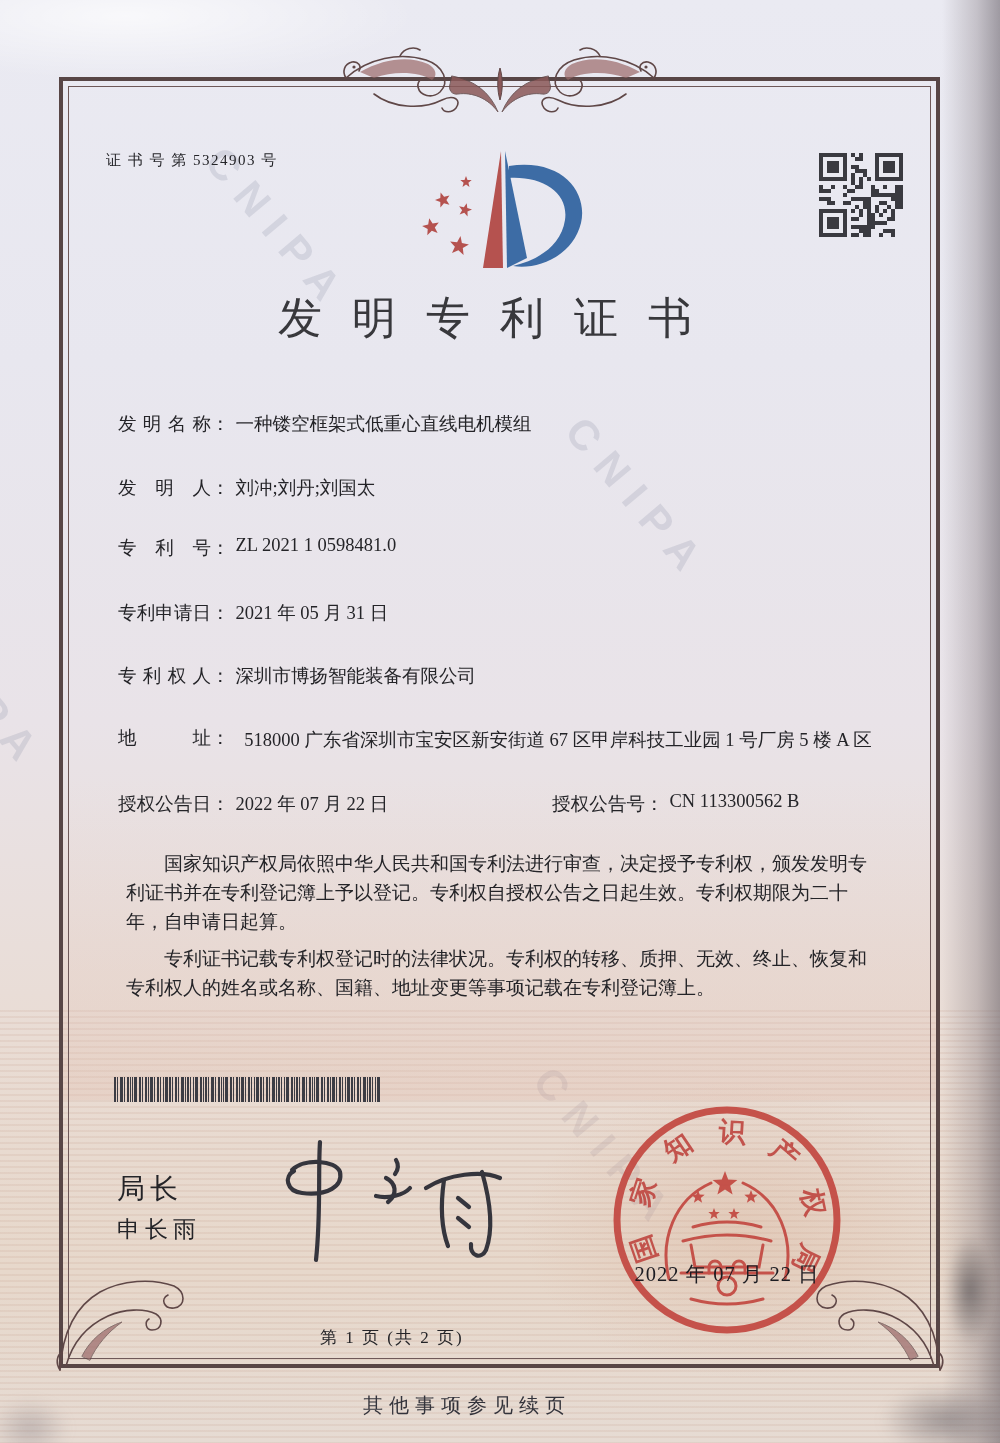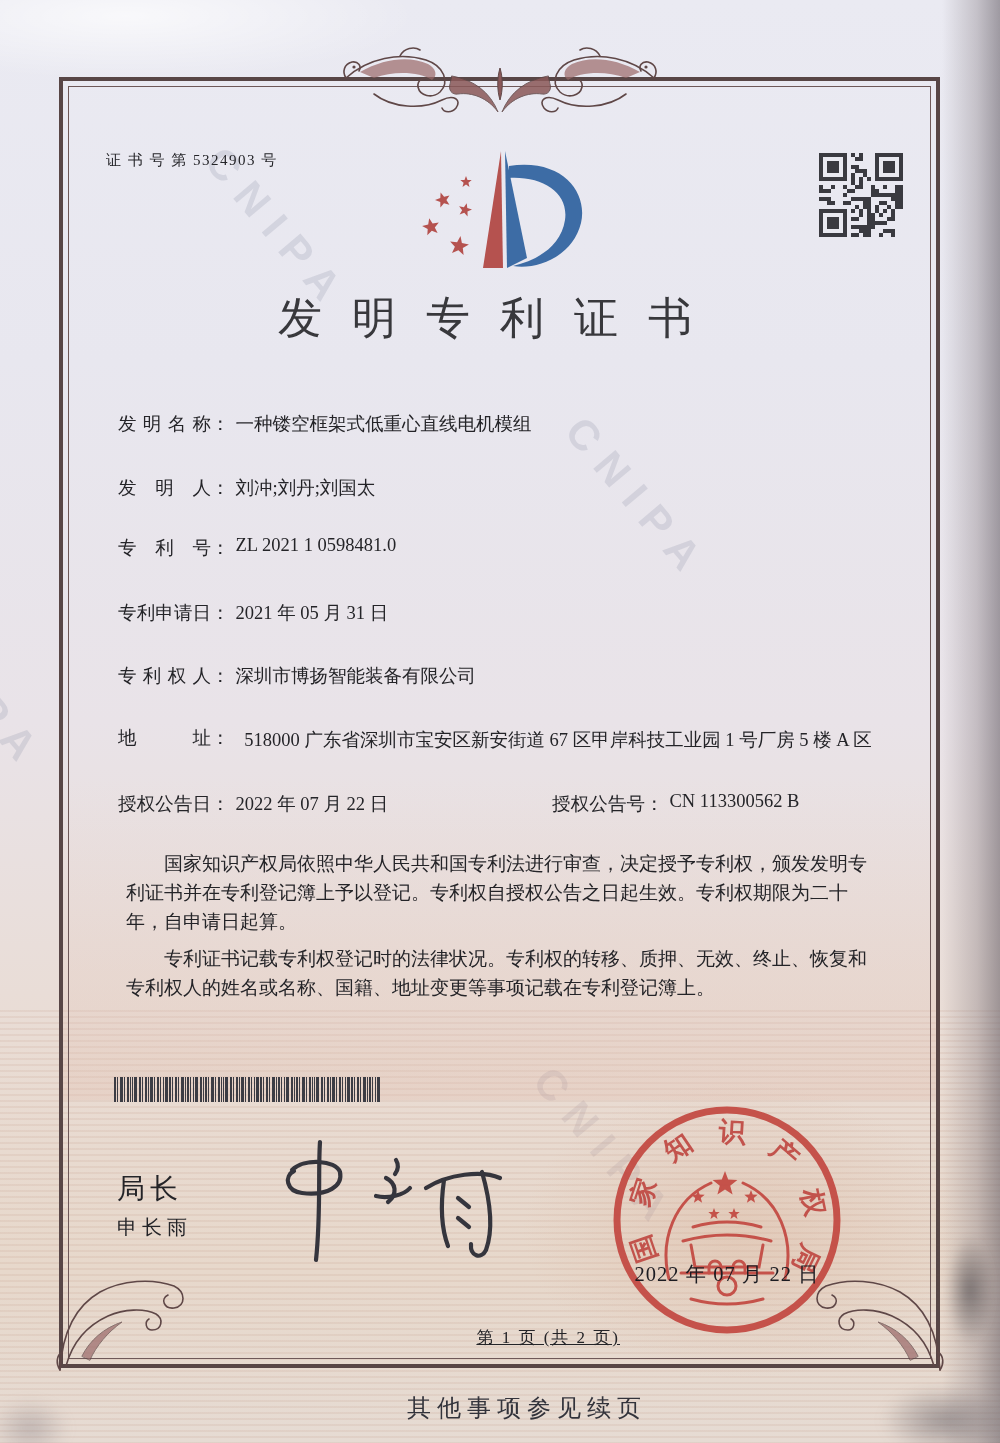--- a/index.html
+++ b/index.html
@@ -46,27 +46,27 @@
   .f-value{display:inline-block;vertical-align:top;text-align:center;}
   .f-value.addr{white-space:normal;width:645px;line-height:30px;}
   .grant2{position:absolute;left:394px;top:0;margin-left:40px;}
   
   .paras{left:118px;top:841px;width:772px;font-size:19px;line-height:29px;z-index:3;}
   .paras p{margin:8px;text-indent:2em;}
   .paras p + p{margin-top:2px;}
   
   .barcode{left:114px;top:1077px;z-index:3;}
   .director-title{left:117px;top:1170px;font-size:28px;letter-spacing:5px;z-index:3;}
-  .director-name{left:117px;top:1214px;font-size:20px;letter-spacing:5px;z-index:3;}
+  .director-name{left:117px;top:1214px;font-size:23px;letter-spacing:5px;z-index:3;}
   .signature{left:268px;top:1136px;z-index:5;}
   .seal{left:607px;top:1100px;z-index:4;}
   .seal-date{left:607px;top:1260px;width:240px;text-align:center;font-size:20.5px;letter-spacing:1px;
              color:#1c1c22;z-index:6;}
-  .page-info{left:320px;top:1326px;width:300px;text-align:right;font-size:17px;letter-spacing:2px;z-index:3;text-decoration:underline;}
-  .footer-note{left:287px;top:1392px;width:360px;text-align:right;font-size:24px;letter-spacing:6px;
+  .page-info{left:320px;top:1326px;width:300px;text-align:left;font-size:17px;letter-spacing:2px;z-index:3;}
+  .footer-note{left:287px;top:1392px;width:360px;text-align:center;font-size:20px;letter-spacing:6px;
                color:#33333b;z-index:3;}
   .ornament{z-index:2;}
   .orn-top{left:340px;top:42px;}
   .orn-bl{left:52px;top:1268px;}
   .orn-br{left:798px;top:1268px;transform:scaleX(-1);}
 </style>
 </head>
 <body>
 
 <div class="stage">

